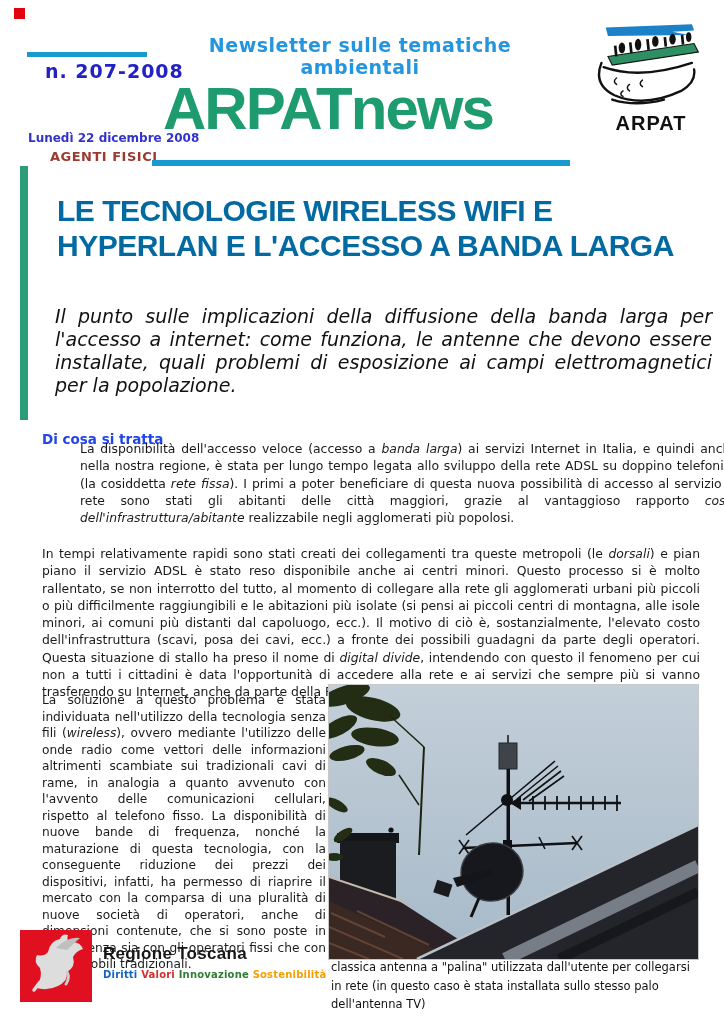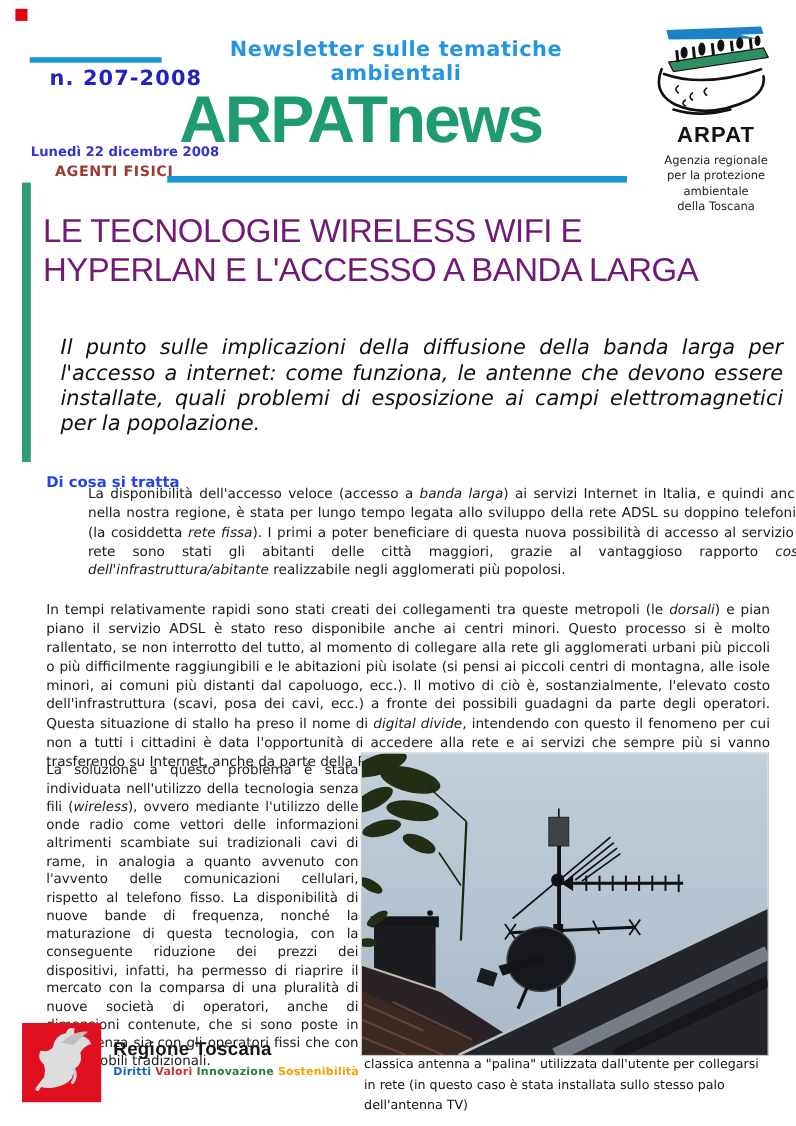--- a/index.html
+++ b/index.html
@@ -20,22 +20,22 @@
   .rule-long{left:152px;top:160px;width:418px;height:6px;background:#1899d2;}
   .accent-bar{left:20px;top:166px;width:8px;height:254px;background:#2c9c76;}
 
   
   .agency{left:583px;top:22px;width:136px;text-align:center;}
   .agency-name{font-size:20px;font-weight:bold;color:#111;letter-spacing:1px;
         font-family:"Liberation Sans",sans-serif;margin-top:2px;}
   .agency-lines{font-size:10.5px;line-height:14px;color:#222;margin-top:4px;}
 
   
-  .headline{left:39px;top:193px;width:660px;font-size:30px;font-weight:normal;
-        color:#701a75;line-height:35px;letter-spacing:-.5px;font-family:"Liberation Sans",sans-serif;}
+  .headline{left:57px;top:193px;width:660px;font-size:30px;font-weight:bold;
+        color:#0369a1;line-height:35px;letter-spacing:-.5px;font-family:"Liberation Sans",sans-serif;}
   .headline div{white-space:nowrap;}
   .standfirst{left:55px;top:305px;width:657px;font-size:19px;font-style:italic;
         line-height:23px;text-align:justify;color:#111;}
   .sec-heading{left:42px;top:431px;font-size:13.5px;font-weight:bold;color:#2244eb;}
   .para{left:42px;width:658px;font-size:12.4px;line-height:17.3px;text-align:justify;color:#1a1a1a;}
   .p1{top:440px;margin-left:38px;}
   .p2{top:545px;}
   .p3{top:692px;width:284px;line-height:16.5px;font-size:12.2px;}
 
   
@@ -85,25 +85,20 @@
         <path d="M24,72 Q46,79 72,72"></path>
       </g>
       <g fill="none" stroke="#111" stroke-width="1.4" stroke-linecap="round">
         <path d="M28,52 q-4,3 0,6"></path>
         <path d="M40,58 q-4,3 0,6"></path>
         <path d="M52,54 q-4,3 0,6"></path>
         <path d="M34,64 q-4,3 0,5"></path>
       </g>
     </svg>
     <div class="agency-name">ARPAT</div>
-    <div class="agency-lines">
-      <div>Agenzia regionale</div>
-      <div>per la protezione ambientale</div>
-      <div>della Toscana</div>
-    </div>
   </div>
 
   <div class="abs headline">
     <div>LE TECNOLOGIE WIRELESS WIFI E</div>
     <div>HYPERLAN E L'ACCESSO A BANDA LARGA</div>
   </div>
   <div class="abs standfirst">Il punto sulle implicazioni della diffusione della banda larga per l'accesso a internet: come funziona, le antenne che devono essere installate, quali problemi di esposizione ai campi elettromagnetici per la popolazione.</div>
   <div class="abs sec-heading">Di cosa si tratta</div>
   <div class="abs para p1"><span>La disponibilità dell'accesso veloce (accesso a </span><i>banda larga</i><span>) ai servizi Internet in Italia, e quindi anche nella nostra regione, è stata per lungo tempo legata allo sviluppo della rete ADSL su doppino telefonico (la cosiddetta </span><i>rete fissa</i><span>). I primi a poter beneficiare di questa nuova possibilità di accesso al servizio di rete sono stati gli abitanti delle città maggiori, grazie al vantaggioso rapporto </span><i>costo dell'infrastruttura/abitante</i><span> realizzabile negli agglomerati più popolosi.</span></div>
   <div class="abs para p2"><span>In tempi relativamente rapidi sono stati creati dei collegamenti tra queste metropoli (le </span><i>dorsali</i><span>) e pian piano il servizio ADSL è stato reso disponibile anche ai centri minori. Questo processo si è molto rallentato, se non interrotto del tutto, al momento di collegare alla rete gli agglomerati urbani più piccoli o più difficilmente raggiungibili e le abitazioni più isolate (si pensi ai piccoli centri di montagna, alle isole minori, ai comuni più distanti dal capoluogo, ecc.). Il motivo di ciò è, sostanzialmente, l'elevato costo dell'infrastruttura (scavi, posa dei cavi, ecc.) a fronte dei possibili guadagni da parte degli operatori. Questa situazione di stallo ha preso il nome di </span><i>digital divide</i><span>, intendendo con questo il fenomeno per cui non a tutti i cittadini è data l'opportunità di accedere alla rete e ai servizi che sempre più si vanno trasferendo su Internet, anche da parte della Pubblica Amministrazione.</span></div>

